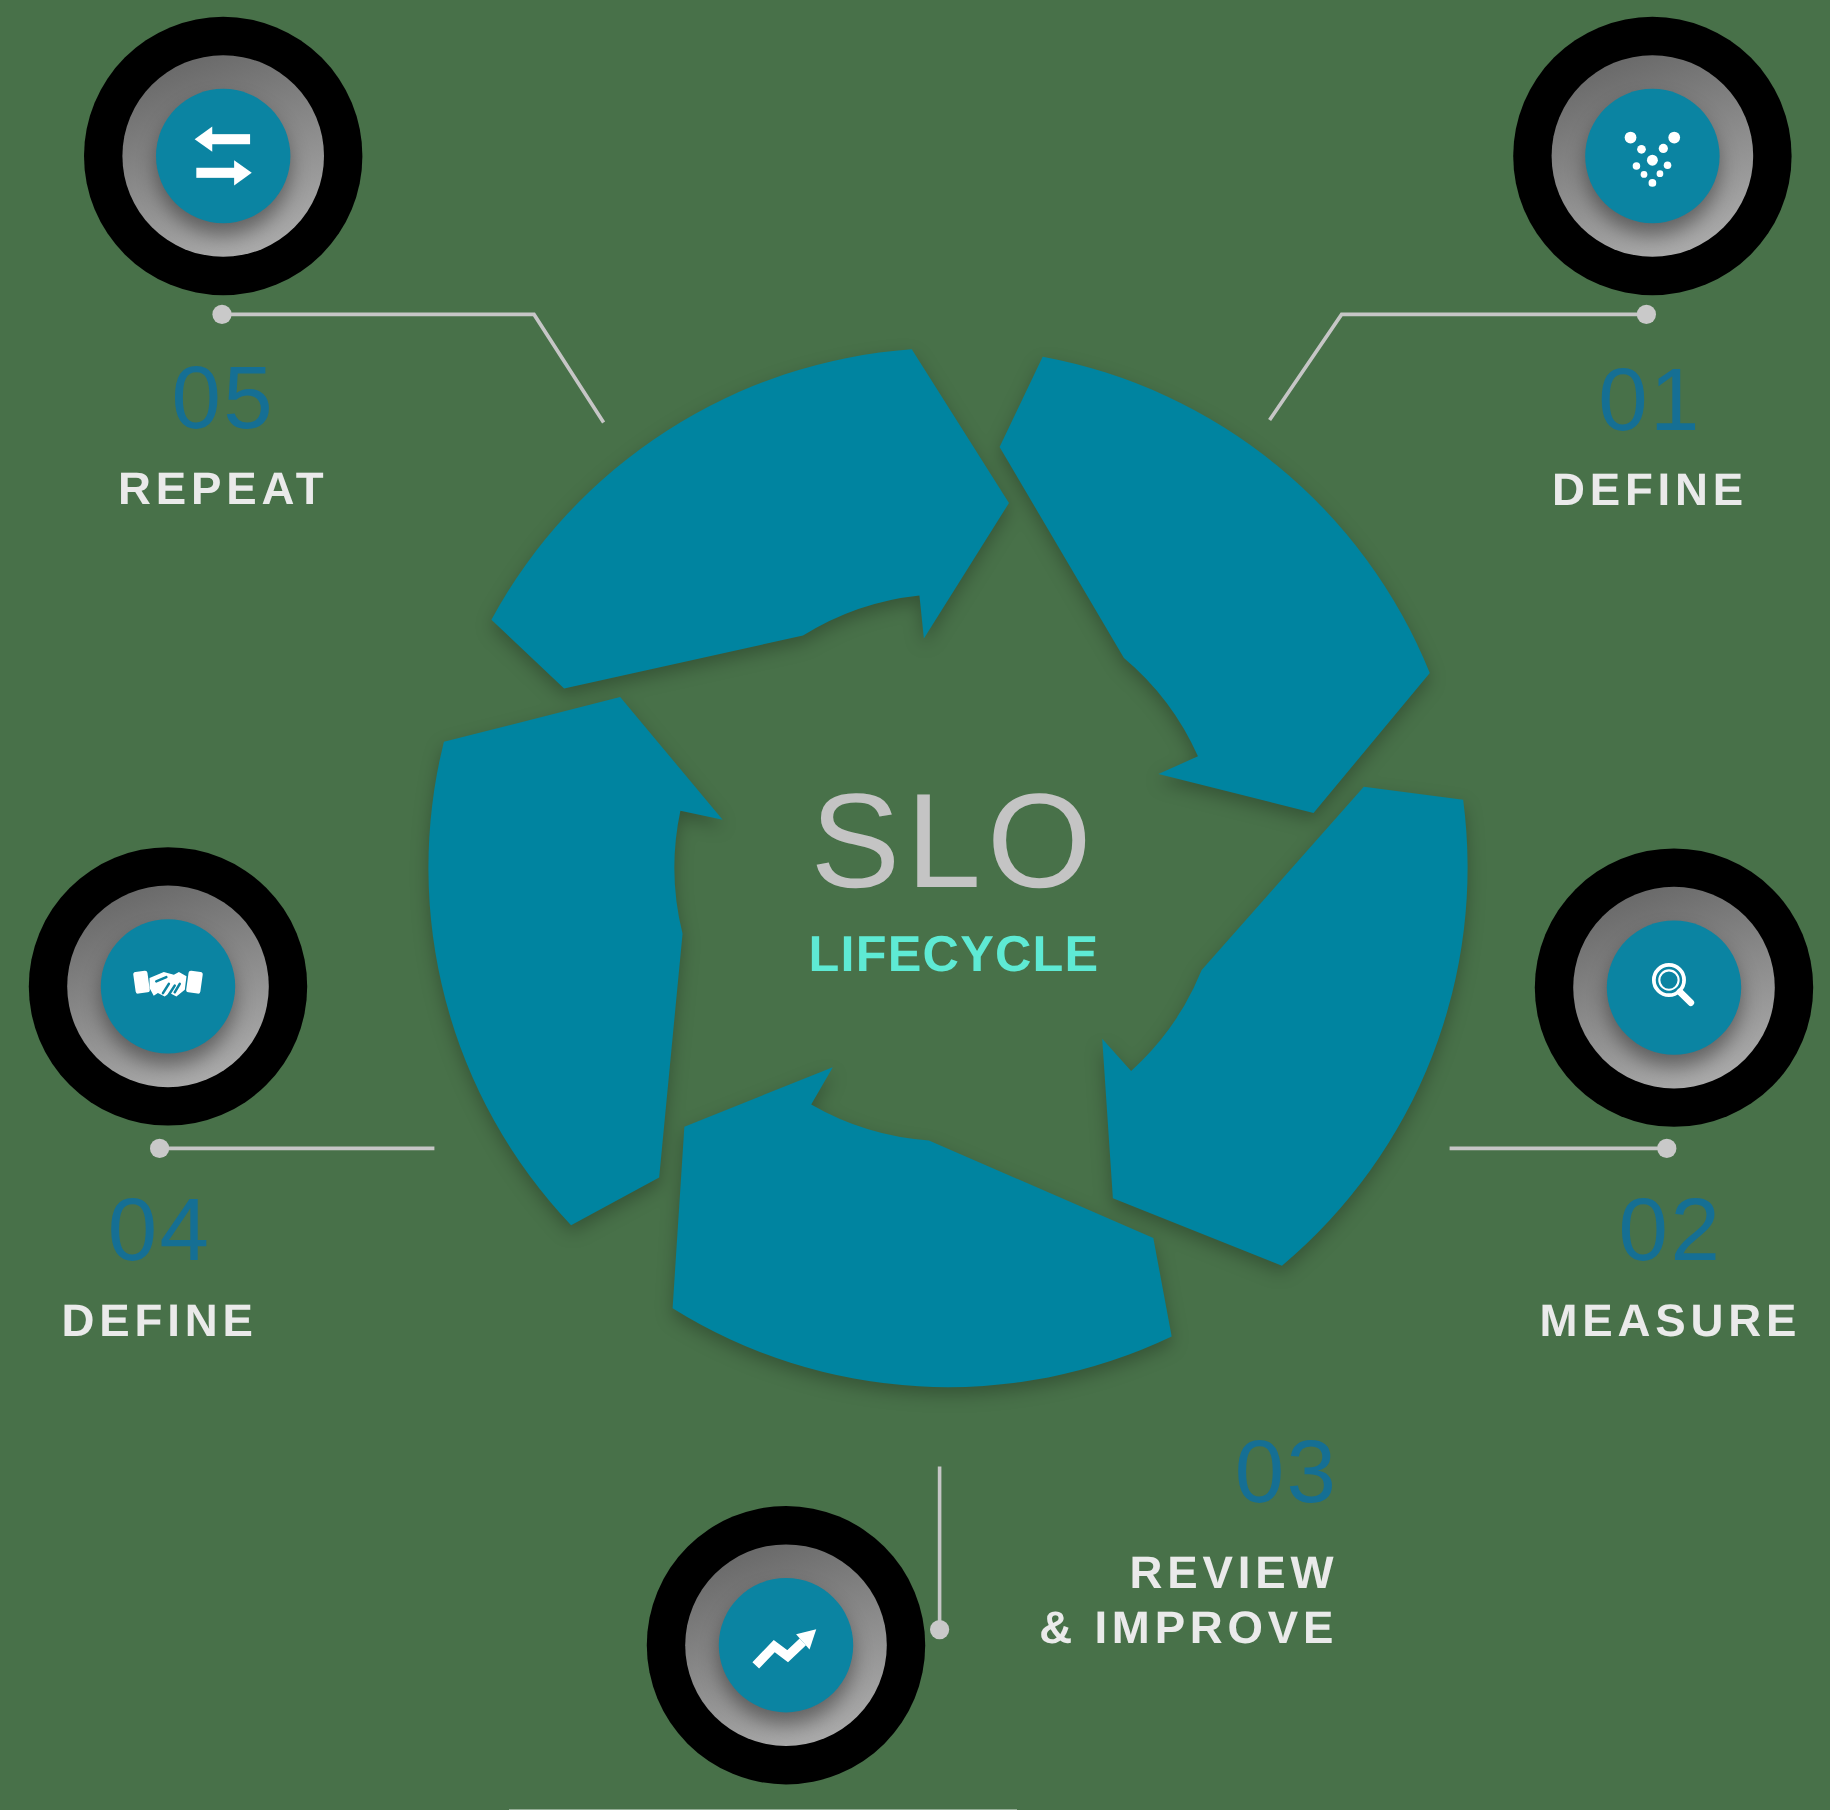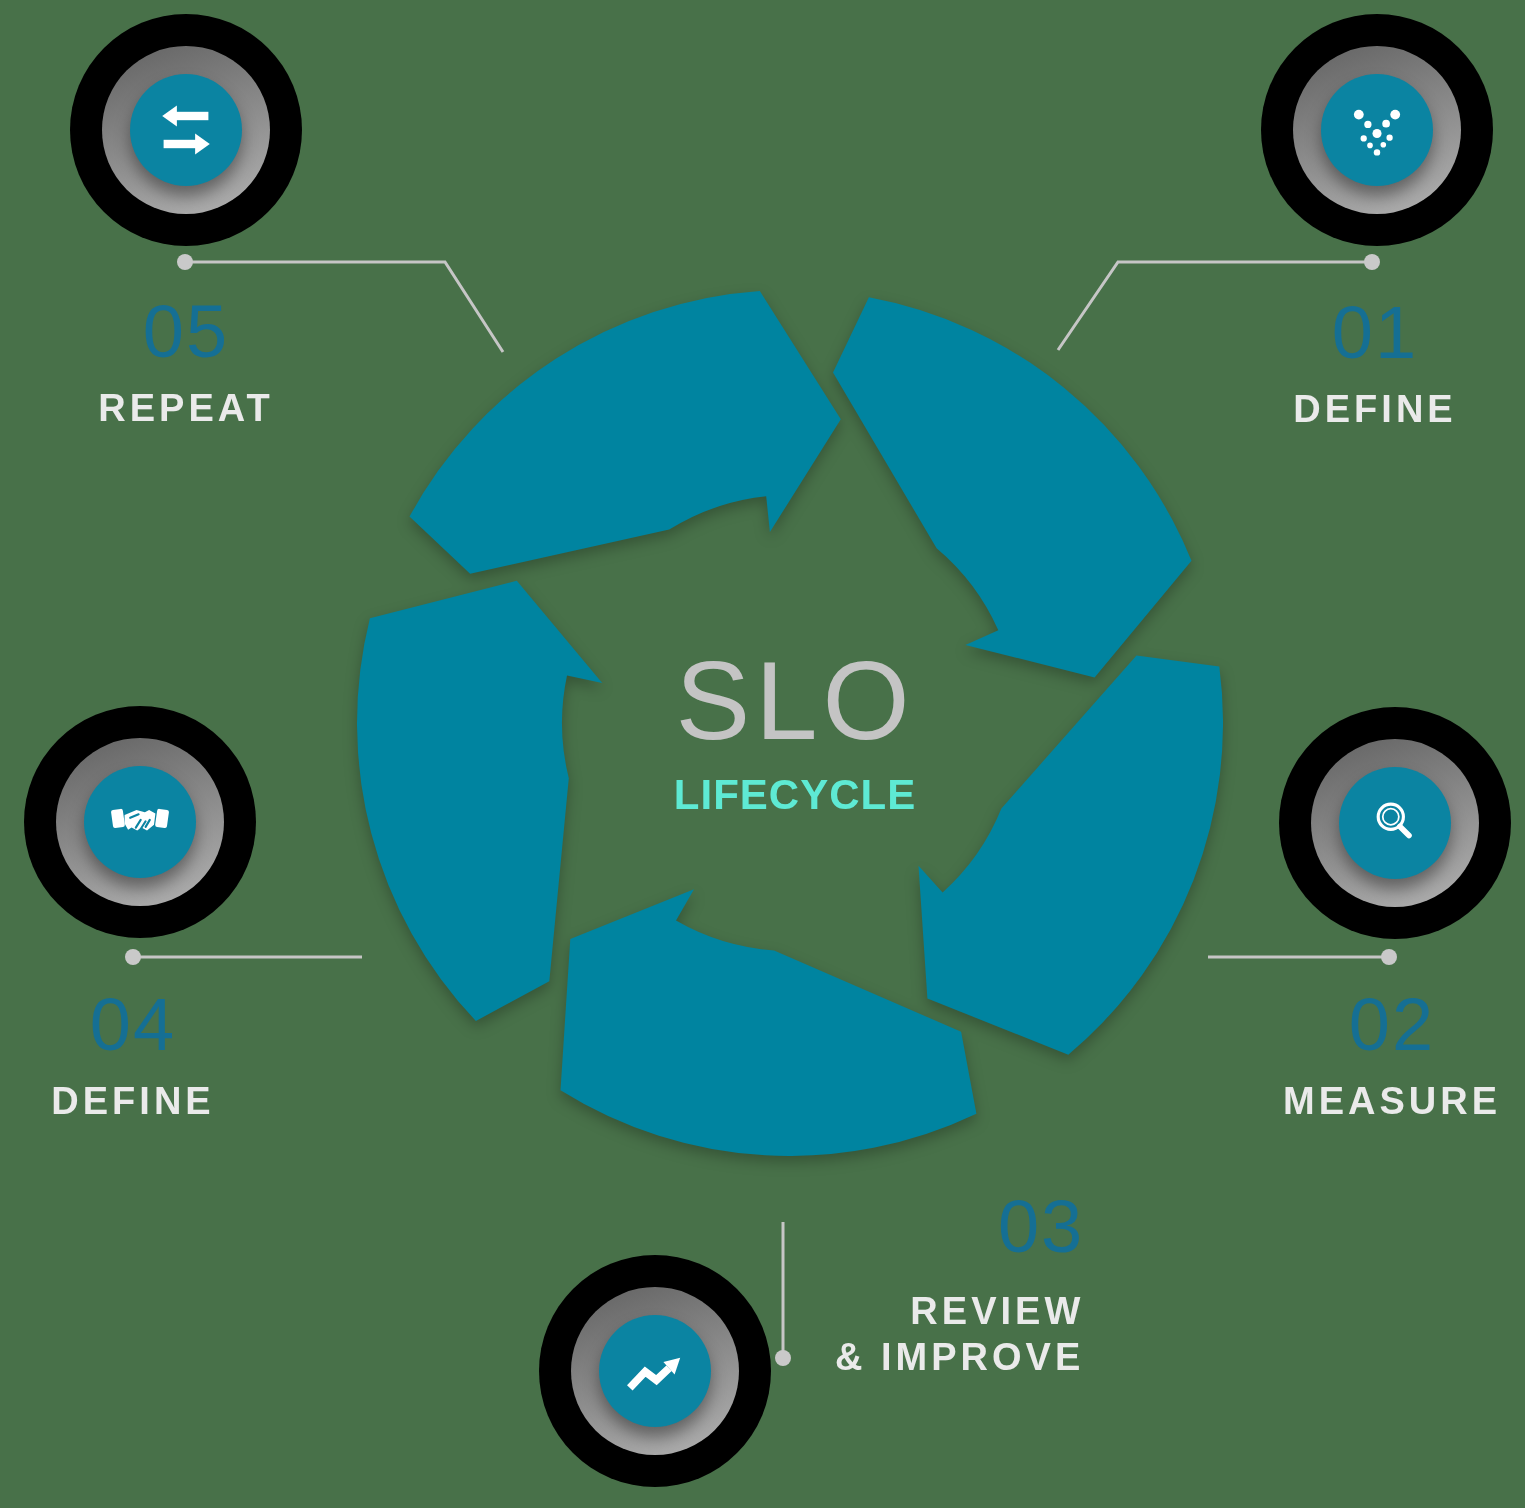--- a/index.html
+++ b/index.html
@@ -48,21 +48,21 @@
   .step-name{
     font-weight:700;font-size:38px;line-height:1.22;
     color:#eaeaea;letter-spacing:4px;white-space:nowrap;
     margin-top:16px;
   }
   #label-05{left:186px;top:295px;transform:translateX(-50%);}
   #label-01{left:1375px;top:296px;transform:translateX(-50%);}
   #label-02{left:1392px;top:988px;transform:translateX(-50%);}
   #label-04{left:133px;top:988px;transform:translateX(-50%);}
   #label-03{left:835px;top:1190px;text-align:right;}
-  #label-03 .step-name{margin-top:24px;}
+  #label-03 .step-name{margin-top:24px;margin-left:31px;}
 
   
   .center-text{
     position:absolute;left:795px;top:645px;transform:translateX(-50%);
     text-align:center;
   }
   .center-title{
     font-weight:400;font-size:112px;line-height:1;
     color:#c4c4c4;letter-spacing:5px;text-align:center;
   }

